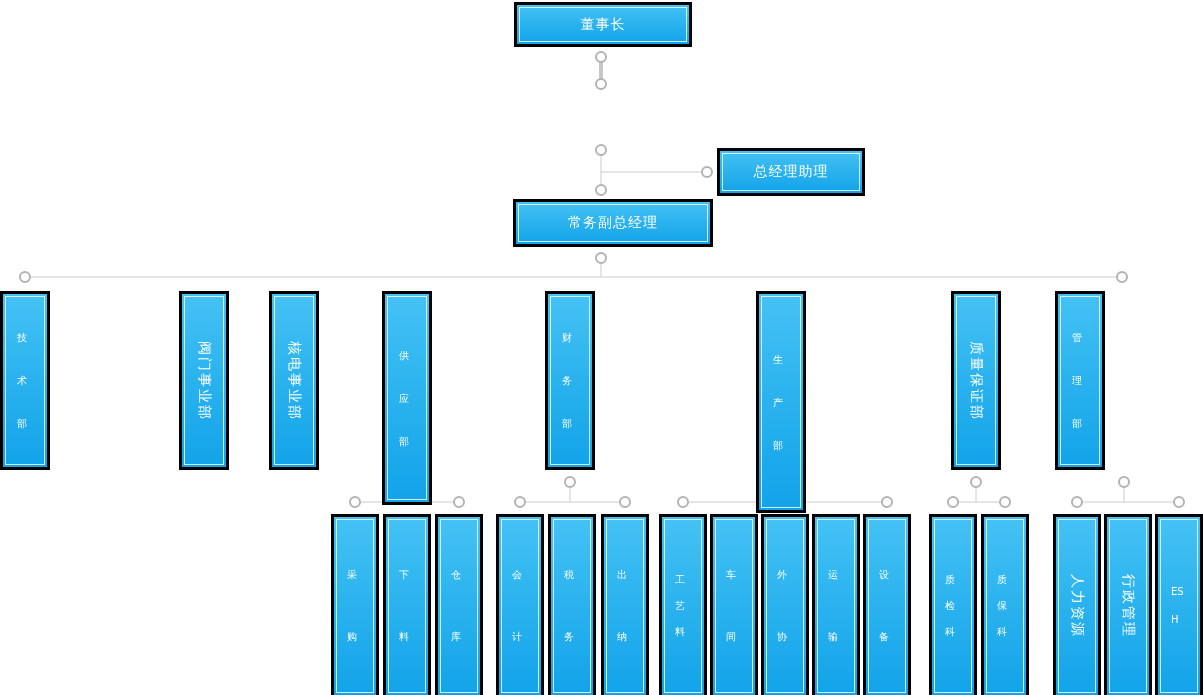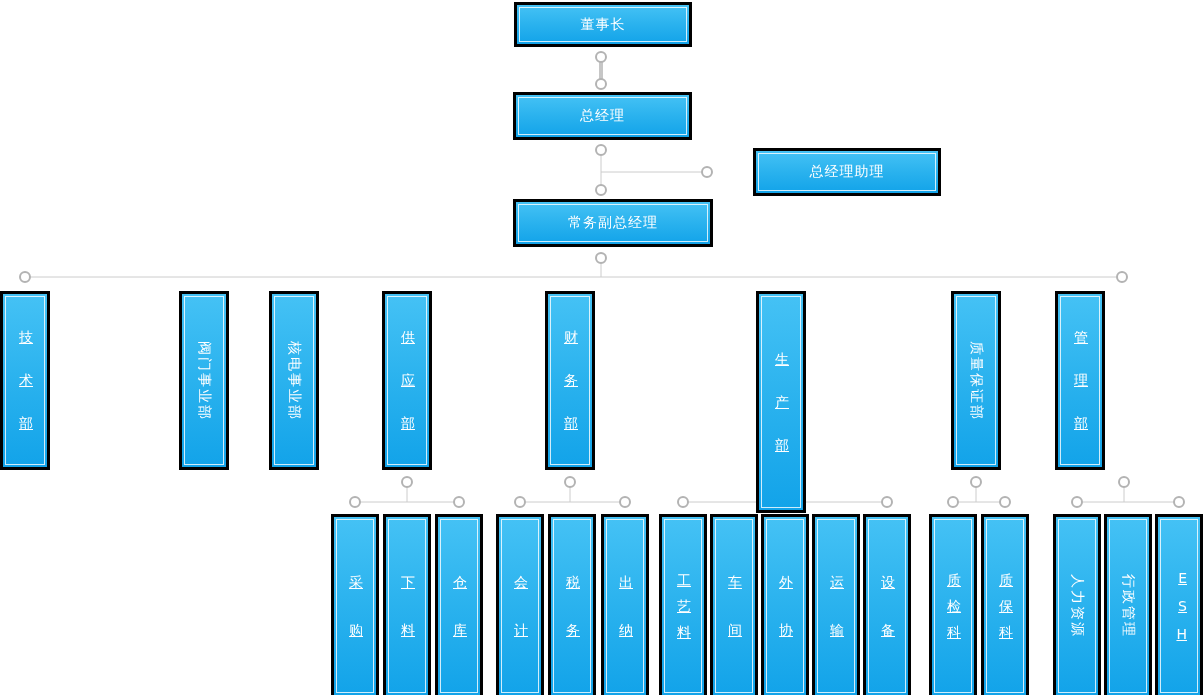--- a/index.html
+++ b/index.html
@@ -15,23 +15,23 @@
   .node{
     position:absolute;box-sizing:border-box;border:3px solid #000000;
     background:linear-gradient(180deg,#45c2f5 0%,#2ab2ee 50%,#12a3e9 100%);
     color:#ffffff;display:flex;align-items:center;justify-content:center;
   }
   .node::before{
     content:"";position:absolute;inset:2px;border:1px solid rgba(255,255,255,.8);
     pointer-events:none;
   }
   .hlabel{font-size:14px;letter-spacing:1px;white-space:nowrap;}
-  .stack{display:block;width:16px;word-break:break-all;text-align:right;font-size:14px;text-decoration:underline;}
+  .stack{display:block;width:16px;word-break:break-all;text-align:left;font-size:10px;}
   .lh43{line-height:43px}
-  .lh48{line-height:48px}
+  .lh48{line-height:62px}
   .lh26{line-height:26px}
   .lh32{line-height:28px}
   .rot{
     position:absolute;left:50%;top:50%;white-space:nowrap;font-size:14px;letter-spacing:2px;
     transform:translate(-50%,-50%) rotate(90deg);
   }
 </style>
 </head>
 <body>
 
@@ -83,40 +83,37 @@
     <circle cx="953" cy="502" r="5"></circle>
     <circle cx="1005" cy="502" r="5"></circle>
     <circle cx="1124" cy="482" r="5"></circle>
     <circle cx="1077" cy="502" r="5"></circle>
     <circle cx="1179" cy="502" r="5"></circle>
   </svg>
 
   <div class="node" style="left:514px;top:2px;width:178px;height:45px">
     <span class="hlabel">董事长</span>
   </div>
-  <div class="node" style="left:513px;top:92px;width:179px;height:48px">
-    <span class="hlabel">总经理</span>
-  </div>
-  <div class="node" style="left:753px;top:148px;width:188px;height:48px">
+  <div class="node" style="left:717px;top:148px;width:148px;height:48px">
     <span class="hlabel">总经理助理</span>
   </div>
   <div class="node" style="left:513px;top:199px;width:200px;height:48px">
     <span class="hlabel">常务副总经理</span>
   </div>
 
   <div class="node" style="left:0px;top:291px;width:50px;height:179px">
     <span class="stack lh43">技术部</span>
   </div>
   <div class="node" style="left:179px;top:291px;width:50px;height:179px">
     <span class="rot">阀门事业部</span>
   </div>
   <div class="node" style="left:269px;top:291px;width:50px;height:179px">
     <span class="rot">核电事业部</span>
   </div>
-  <div class="node" style="left:382px;top:291px;width:50px;height:179px">
+  <div class="node" style="left:382px;top:291px;width:50px;height:214px">
     <span class="stack lh43">供应部</span>
   </div>
   <div class="node" style="left:545px;top:291px;width:50px;height:179px">
     <span class="stack lh43">财务部</span>
   </div>
   <div class="node" style="left:756px;top:291px;width:50px;height:222px">
     <span class="stack lh43">生产部</span>
   </div>
   <div class="node" style="left:951px;top:291px;width:50px;height:179px">
     <span class="rot">质量保证部</span>

